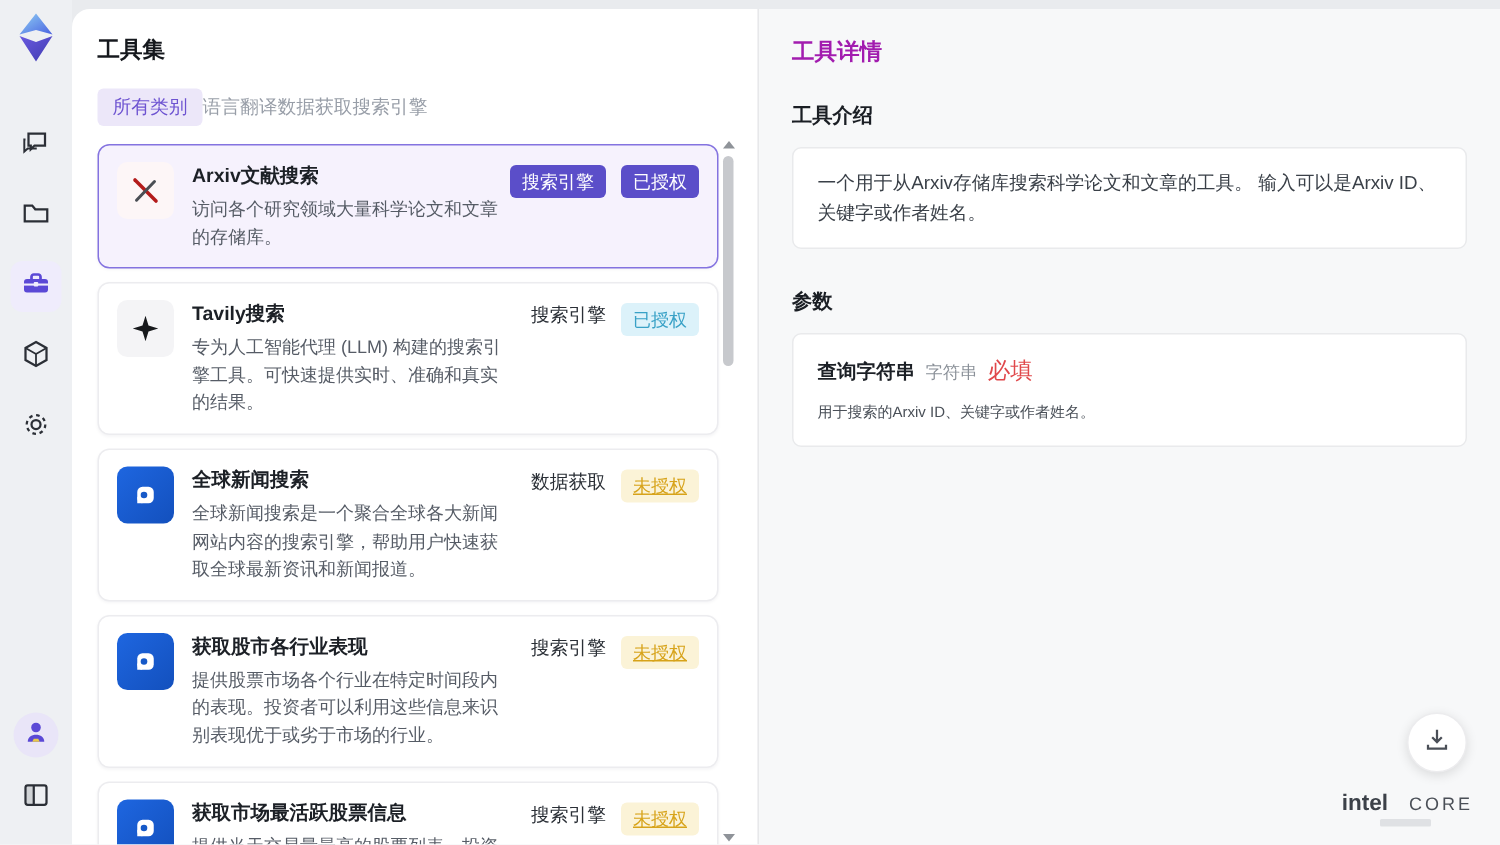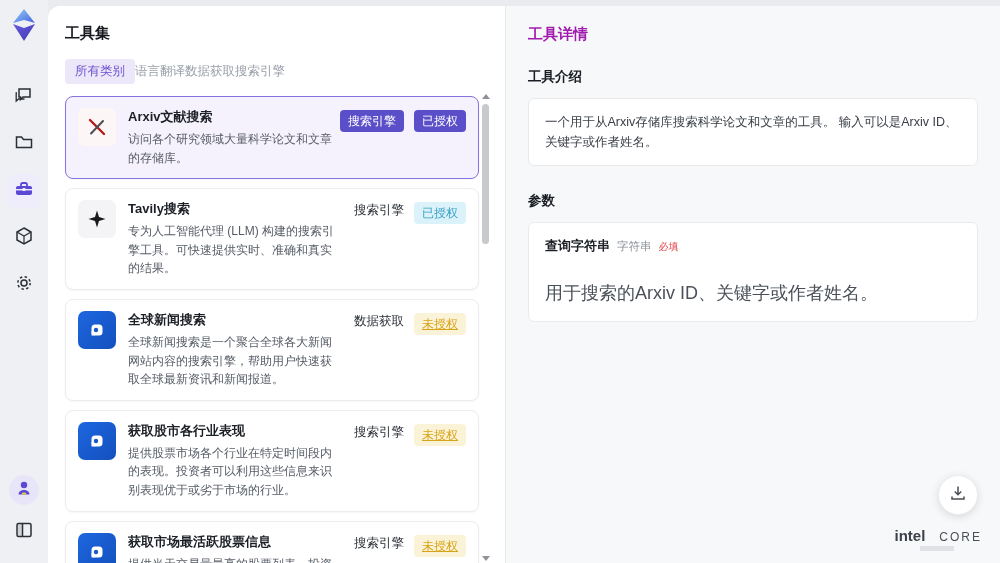--- a/index.html
+++ b/index.html
@@ -74,25 +74,25 @@
   .detail-panel {
     flex:1; background:#f7f8f9; border-left:1px solid #e7e8ea;
     padding:19px 22px; position:relative;
   }
   .detail-title { font-size:15px; font-weight:bold; color:#a21caf; margin-bottom:24px; }
   .section-heading { font-size:13.5px; font-weight:bold; color:#1a1e24; margin-bottom:12px; }
   .detail-card {
     background:#ffffff; border:1px solid #e9eaec; border-radius:6px;
     padding:13px 16px; margin-bottom:26px; font-size:12.5px; color:#3a4048; line-height:1.6;
   }
-  .param-head { display:flex; align-items:baseline; gap:7px; margin-bottom:22px; }
+  .param-head { display:flex; align-items:baseline; gap:7px; margin-bottom:8px; }
   .param-name { font-size:13px; font-weight:bold; color:#1c2026; }
   .param-type { font-size:11.5px; color:#8a9098; }
-  .param-required { font-size:10px; color:#e0484b; }
-  .param-desc { font-size:18px; color:#4a5058; }
+  .param-required { font-size:15px; color:#e0484b; }
+  .param-desc { font-size:10px; color:#4a5058; }
 
   
   .fab-download {
     position:absolute; right:22px; bottom:48px; width:40px; height:40px; border-radius:50%;
     background:#ffffff; box-shadow:0 2px 8px rgba(0,0,0,.12); border:1px solid #ececee;
     display:flex; align-items:center; justify-content:center; cursor:pointer;
   }
   .intel-brand { position:absolute; right:18px; bottom:12px; line-height:1; }
   .intel-row { display:flex; align-items:baseline; gap:4px; justify-content:center; }
   .intel-word { font-size:15px; font-weight:bold; color:#3c4149; letter-spacing:0; }

